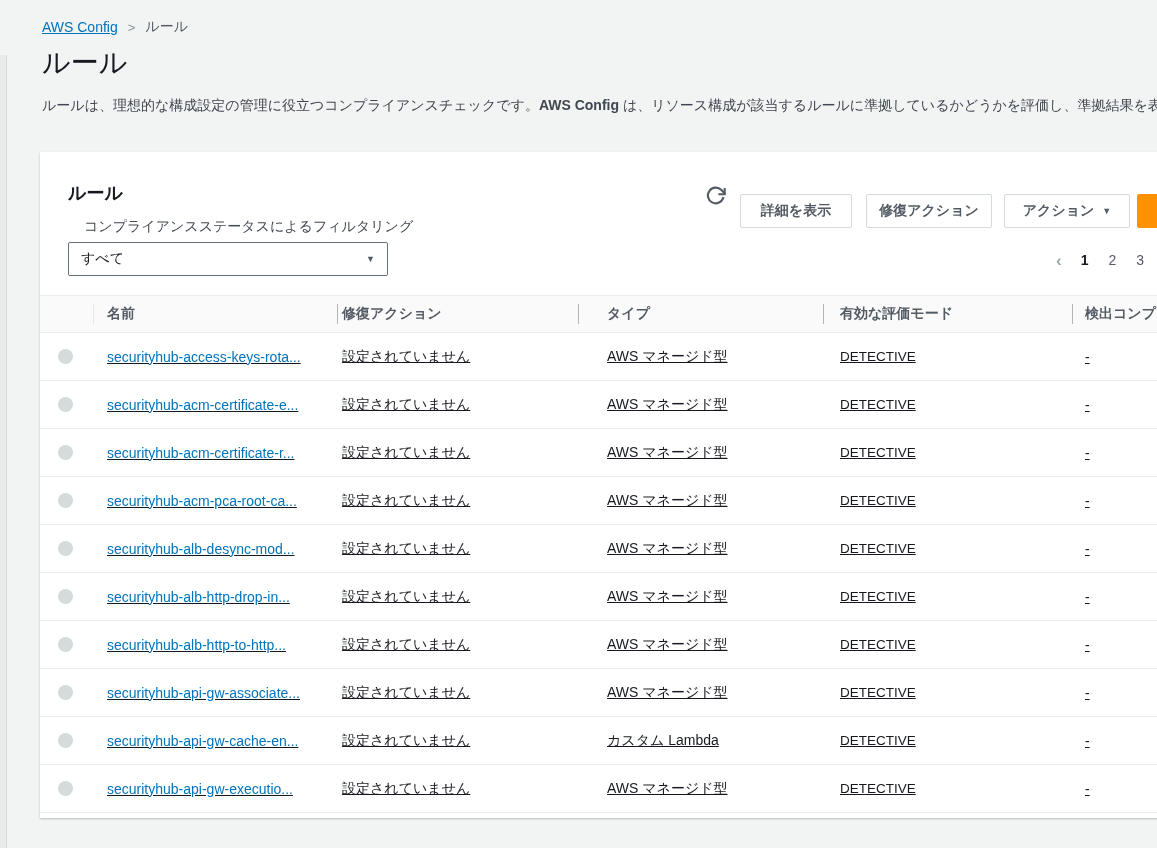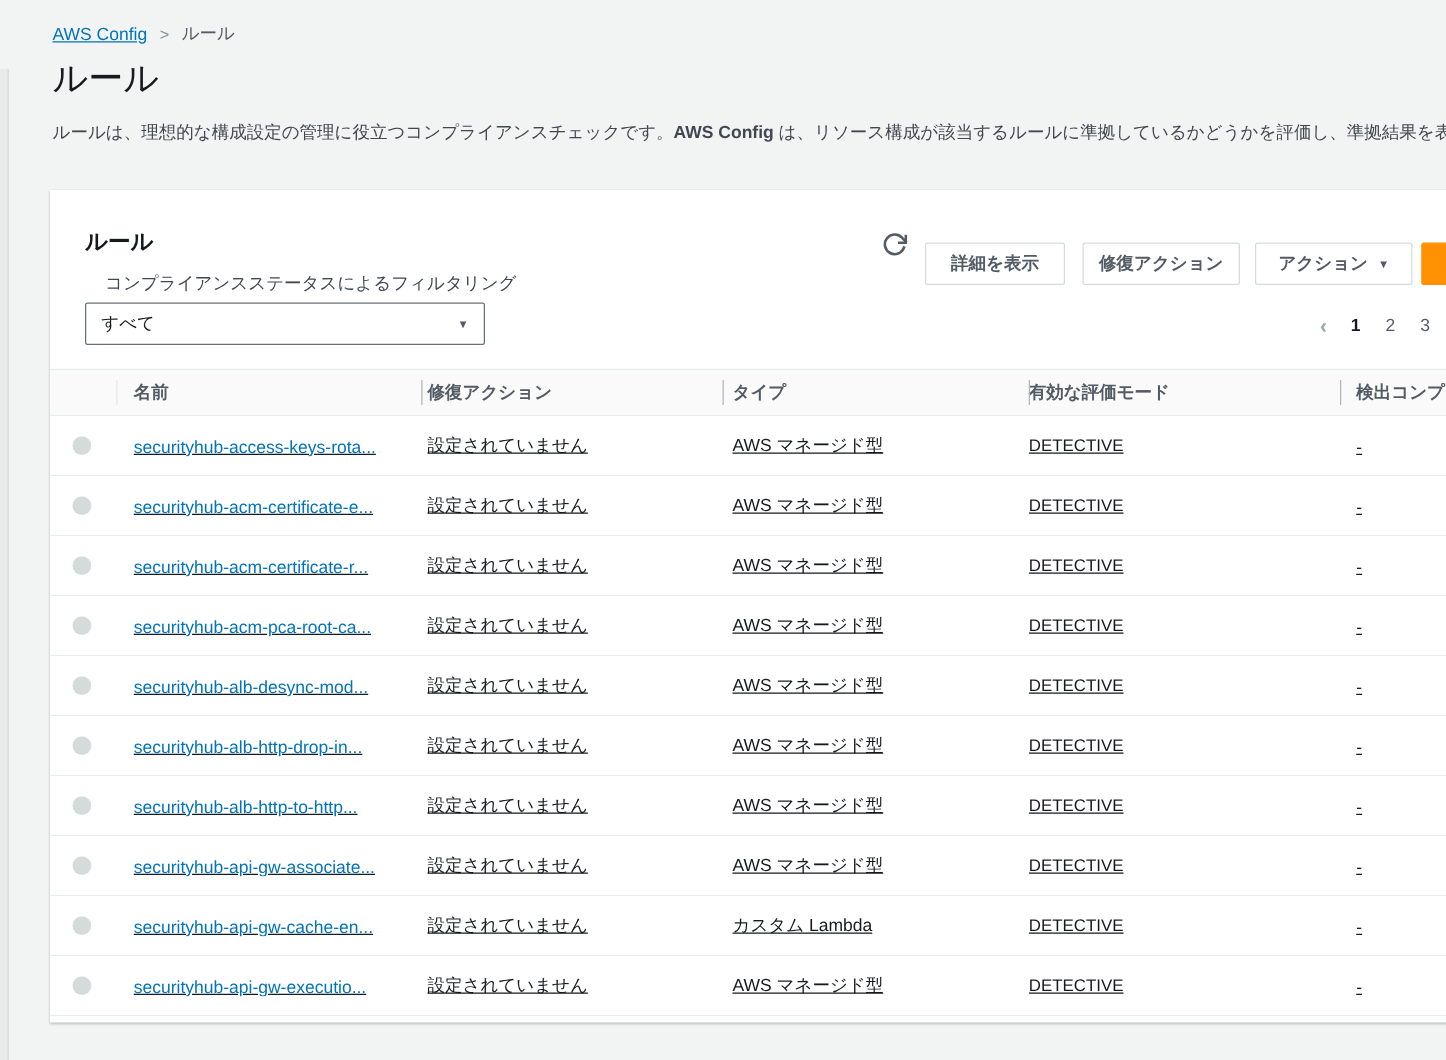--- a/index.html
+++ b/index.html
@@ -62,22 +62,22 @@
   .tgrid { display:grid; grid-template-columns:53px 244px 241px 245px 249px minmax(98px,1fr); align-items:center; }
   .thead { height:38px; background:#fafafa; border-top:1px solid #eaeded; border-bottom:1px solid #eaeded; }
   .th { font-size:14px; font-weight:700; color:#545b64; position:relative; height:100%;
     display:flex; align-items:center; }
   .th.sep::before { content:''; position:absolute; left:0; top:8px; bottom:8px; width:1px; background:#b0b6ba; }
   .th.sep-light::before { content:''; position:absolute; left:0; top:8px; bottom:8px; width:1px; background:#e4e7e7; }
   .trow { height:48px; border-bottom:1px solid #eaeded; background:#fff; }
   .tc { font-size:14px; color:#16191f; overflow:hidden; white-space:nowrap;text-decoration:underline; }
   .pad-name { padding-left:14px; }
   .pad-rem  { padding-left:5px; }
-  .pad-type { padding-left:8px; }
-  .pad-mode { }
+  .pad-type { padding-left:29px; }
+  .pad-mode { padding-left:17px; }
   .pad-comp { padding-left:13px; }
   .c-radio { display:flex; justify-content:flex-start; padding-left:18px; }
   .radio { width:15px; height:15px; border-radius:50%; background:#d5dbdb; display:inline-block; cursor:pointer; }
   .rule-link { color:#0073bb; font-weight:500; text-decoration:none; cursor:pointer; }
   .mode-cell { font-size:13.5px; }
 </style>
 </head>
 <body>
 
 <div class="left-rail"></div>

